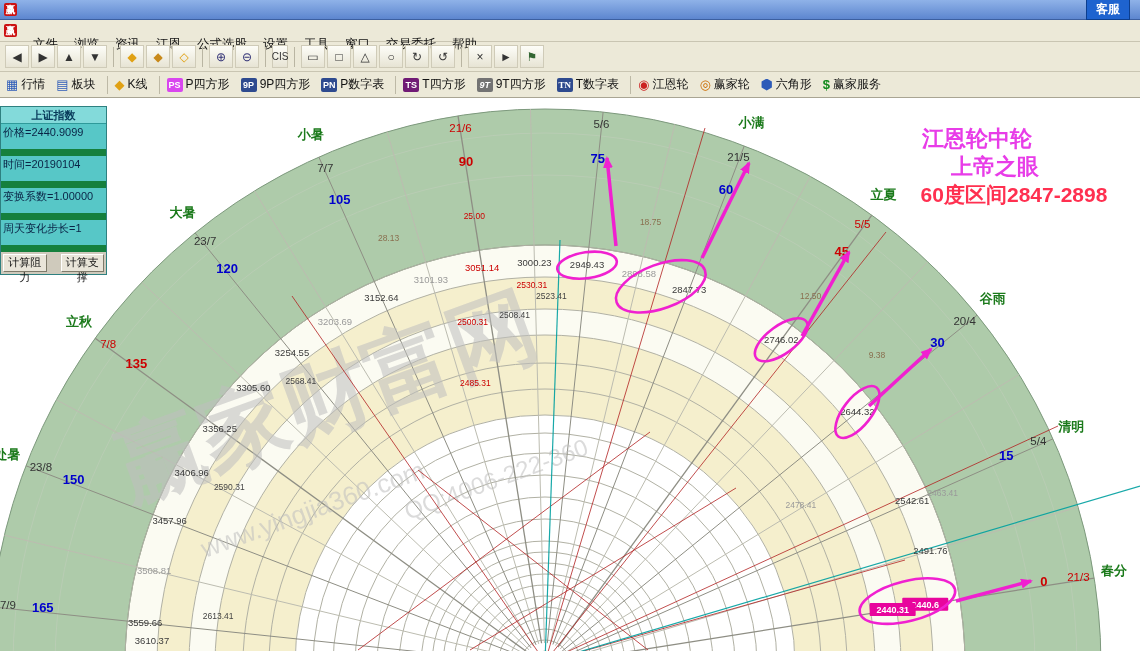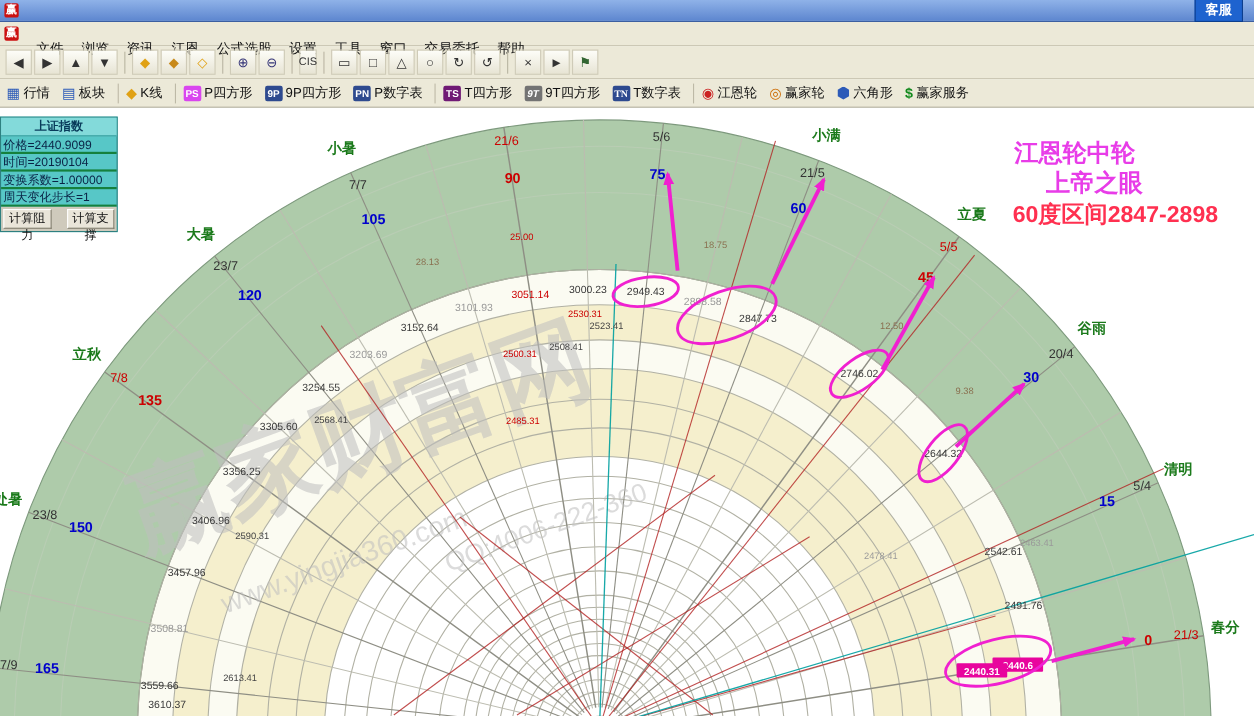--- a/index.html
+++ b/index.html
@@ -28,21 +28,21 @@
   .mode-icon.glyph{font-size:13px;line-height:14px;}
   .mode-icon.hex{width:12px;height:12px;clip-path:polygon(50% 0,93% 25%,93% 75%,50% 100%,7% 75%,7% 25%);}
   .mode-sep{width:1px;height:18px;background:#bdb9a6;margin:0 7px 0 0;}
   .chart{position:relative;height:553px;background:#ffffff;overflow:hidden;}
   .chart svg{position:absolute;left:0;top:0;width:1140px;height:553px;}
   svg text{font-family:"Liberation Sans","DejaVu Sans",sans-serif;}
   .info-panel{position:absolute;left:0;top:8px;width:107px;z-index:5;font-size:11px;
     border:1px solid #2e8080;background:#57c7c7;}
   .ip-title{height:17px;line-height:17px;text-align:center;font-weight:bold;color:#083a5a;
     background:#83dada;border-bottom:1px solid #2e9a9a;}
-  .ip-row{height:16px;line-height:16px;padding-left:2px;color:#0a2446;border-bottom:2px solid #15803d;white-space:nowrap;}
+  .ip-row{height:32px;line-height:16px;padding-left:2px;color:#0a2446;border-bottom:7px solid #15803d;white-space:nowrap;}
   .ip-buttons{display:flex;gap:14px;padding:2px;background:#cfcabc;}
   .ip-buttons button{flex:1;height:18px;font-size:11px;background:#e9e5d9;color:#111;
     border:1px solid;border-color:#ffffff #7e7a6a #7e7a6a #ffffff;padding:0;}
 </style>
 </head>
 <body>
 
 <div class="titlebar">
   <span class="app-logo">赢</span>
   <span class="spacer"></span>

